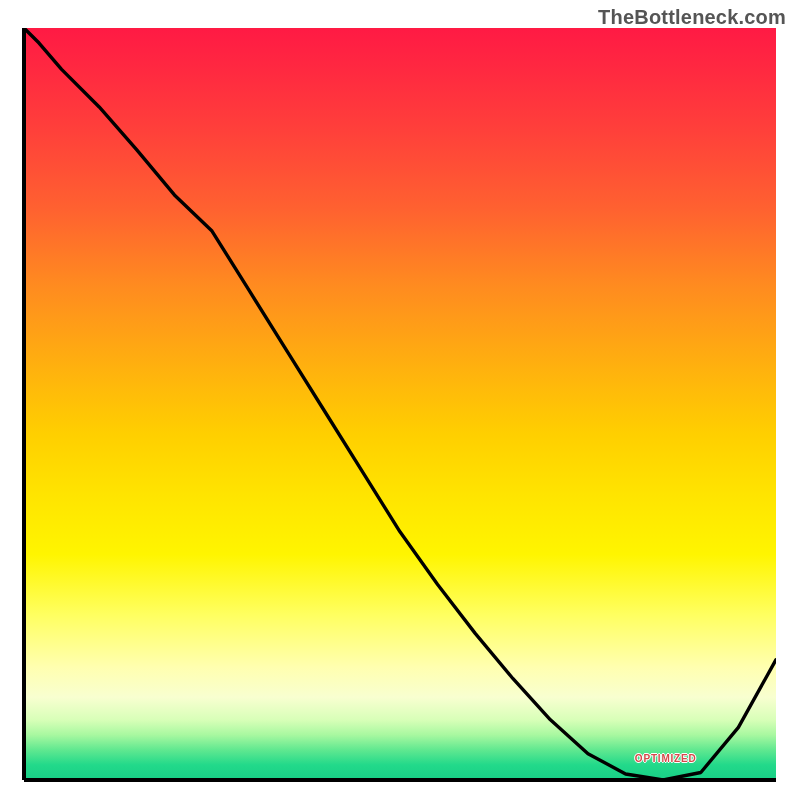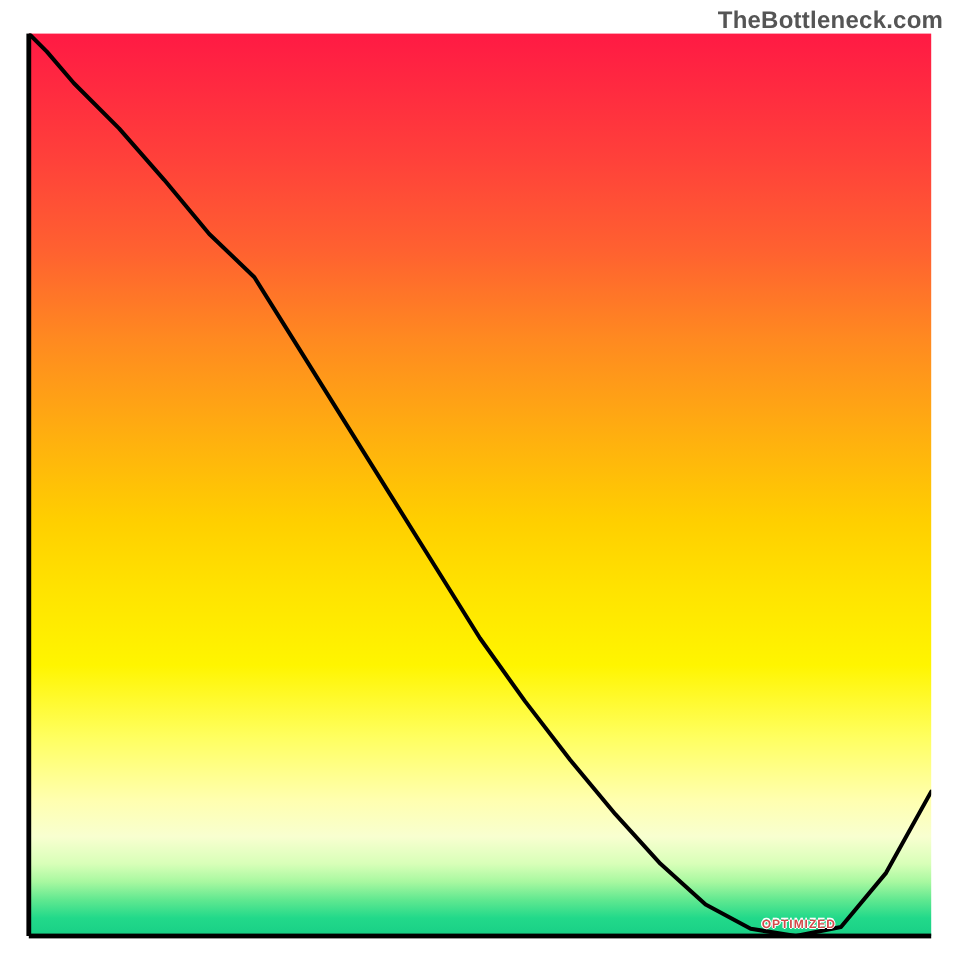--- a/index.html
+++ b/index.html
@@ -105,16 +105,16 @@
 
     <div class="gradient-fill"></div>
 
     <svg class="curve-layer" viewBox="0 0 1 1" preserveAspectRatio="none">
       <path fill="none" stroke="#000000" stroke-width="0.0045" stroke-linejoin="round" stroke-linecap="round" d="M0.0000 0.0000 L0.0200 0.0200 L0.0500 0.0550 L0.1000 0.1050 L0.1500 0.1620 L0.2000 0.2220 L0.2500 0.2700 L0.3000 0.3500 L0.3500 0.4300 L0.4000 0.5100 L0.4500 0.5900 L0.5000 0.6700 L0.5500 0.7400 L0.6000 0.8050 L0.6500 0.8650 L0.7000 0.9200 L0.7500 0.9650 L0.8000 0.9920 L0.8500 1.0000 L0.9000 0.9900 L0.9500 0.9300 L1.0000 0.8400"></path>
     </svg>
 
     <div class="axis-left"></div>
     <div class="axis-bottom"></div>
 
-    <div class="min-marker" style="left: 84%; bottom: 4px; padding-left: 20px;">OPTIMIZED</div>
+    <div class="min-marker" style="left: 84%; bottom: 16px; padding-left: 20px;">OPTIMIZED</div>
 
   </div>
 </div>
 
 </body></html>

